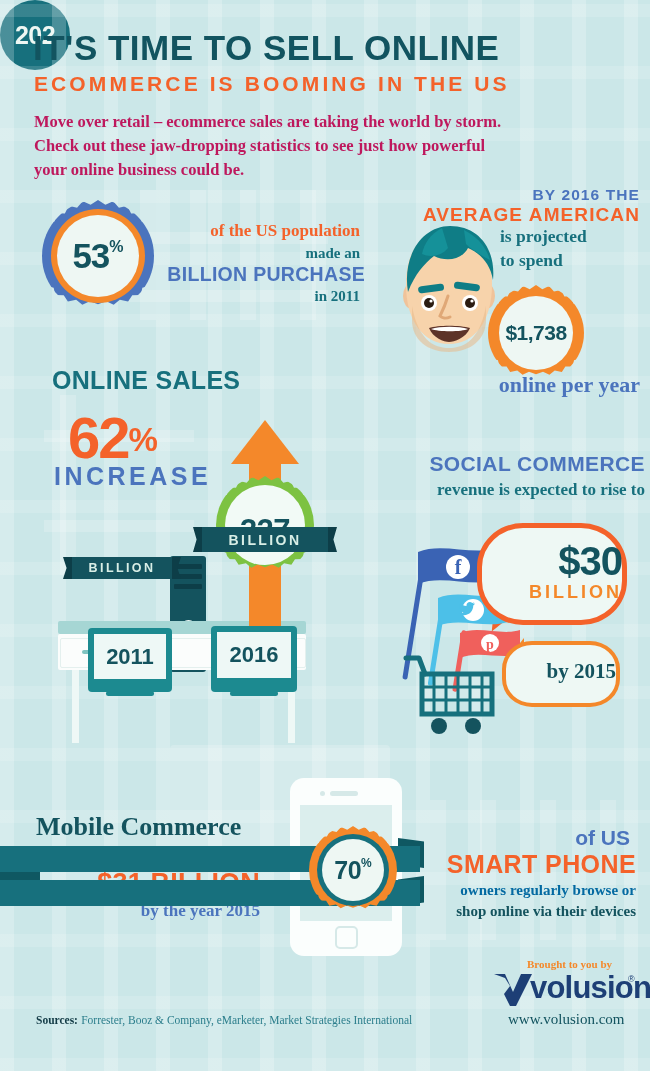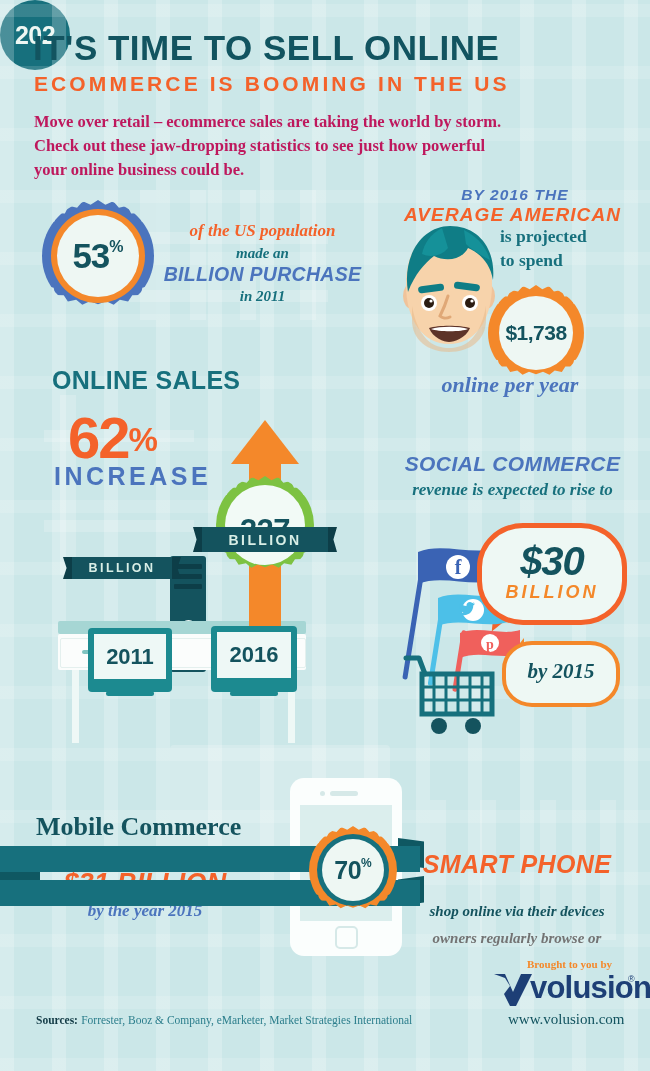--- a/index.html
+++ b/index.html
@@ -20,21 +20,21 @@
     position:absolute;inset:0;
     background-image:
       repeating-linear-gradient(90deg, rgba(255,255,255,.22) 0 14px, rgba(255,255,255,0) 14px 52px),
       repeating-linear-gradient(0deg, rgba(255,255,255,.14) 0 13px, rgba(255,255,255,0) 13px 62px);
     pointer-events:none;
   }
   .bg-blob{position:absolute;background:rgba(255,255,255,.20);pointer-events:none;}
 
   
   .abs{position:absolute;}
-  .ctr{text-align:center;font-style:italic;}
+  .ctr{text-align:right;}
 
   .h1{
     color:#125460;font-weight:bold;letter-spacing:.5px;
     font-size:35px;line-height:36px;font-family:"Liberation Sans",sans-serif;
   }
   .h2{
     color:#f4622a;font-weight:bold;letter-spacing:3.1px;
     font-size:21px;font-family:"Liberation Sans",sans-serif;
   }
   .lede{
@@ -413,22 +413,23 @@
 
   <div id="badge70" class="burst">
     <div class="spk"></div>
     <div class="teal-ring"></div>
     <div class="inner">
       <span class="num">70</span>
         <span class="pct">%</span>
     </div>
   </div>
 
+  <div class="abs ctr sans" style="left:400px;top:826px;width:230px;color:#4b74bd;font-size:21px;font-weight:bold;">of US</div>
   <div class="abs ctr sans" style="left:398px;top:850px;width:238px;color:#f4622a;font-size:25px;font-weight:bold;letter-spacing:.4px;">SMART PHONE</div>
-  <div class="abs ctr serif" style="left:398px;top:882px;width:238px;color:#737373;font-size:15px;font-weight:bold;margin-top:48px;">owners  regularly  browse  or</div>
+  <div class="abs ctr serif" style="left:398px;top:882px;width:238px;color:#0369a1;font-size:15px;font-weight:bold;">owners  regularly  browse  or</div>
   <div class="abs ctr serif" style="left:398px;top:903px;width:238px;color:#14535e;font-size:15px;font-weight:bold;">shop online via their devices</div>
 
   <div class="sources">
     <span class="src-label">Sources:</span>
     <span class="src-list">Forrester, Booz &amp; Company, eMarketer, Market Strategies International</span>
   </div>
 
   <div class="brought">Brought to you by</div>
   <div class="volusion-wrap">
     <svg class="abs" style="left:0;top:0;" width="42" height="36" viewBox="0 0 42 36">

